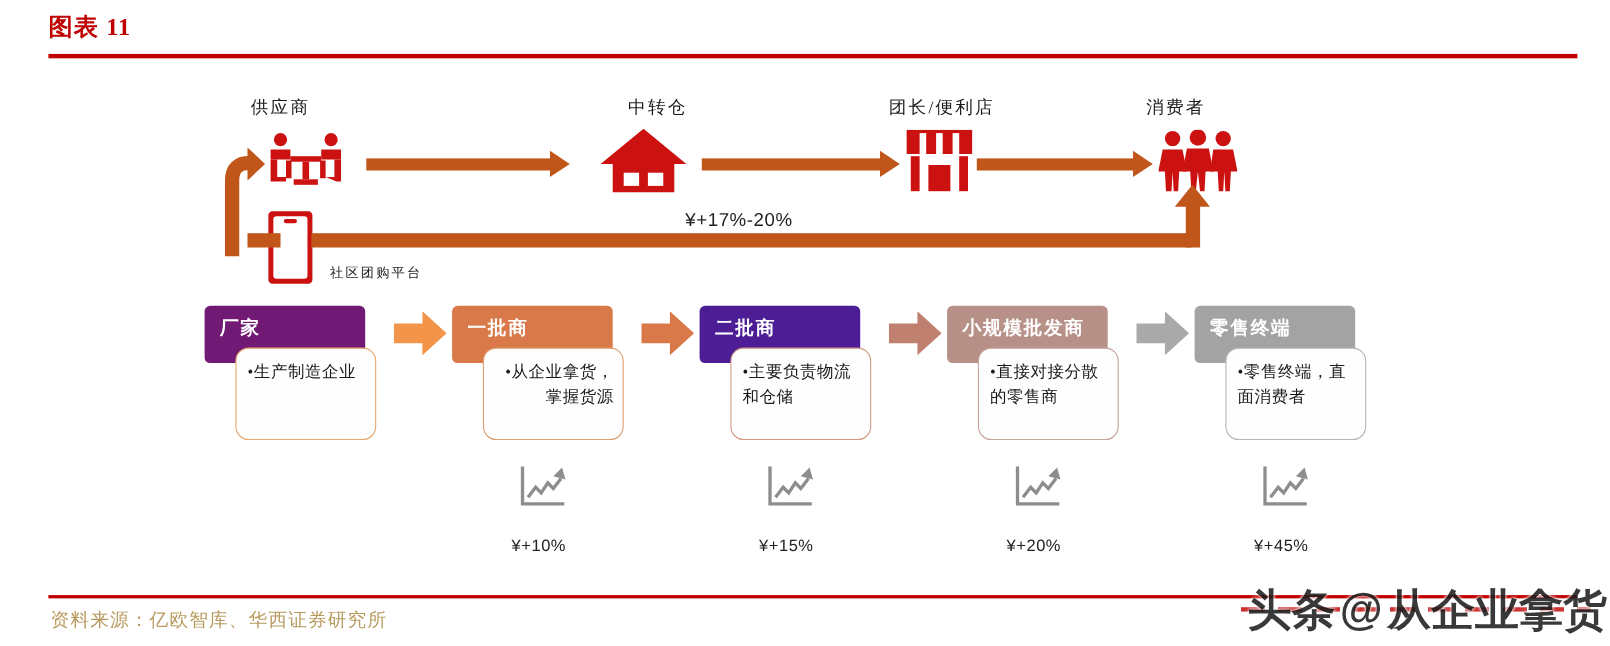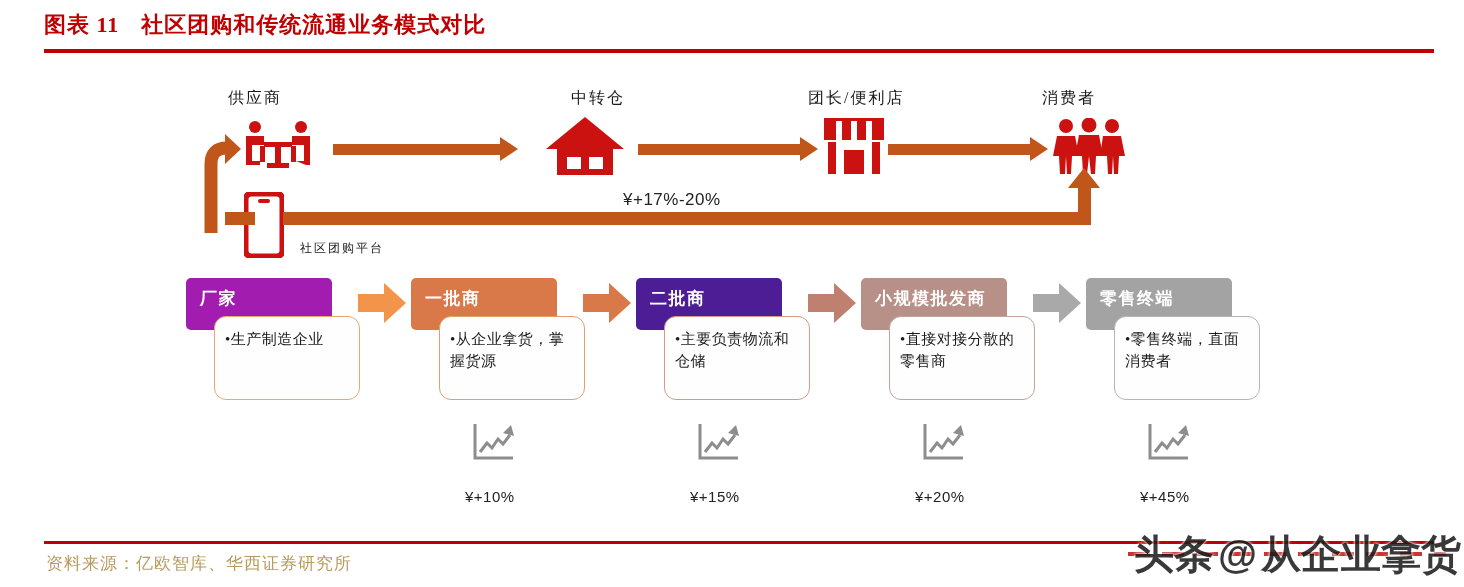--- a/index.html
+++ b/index.html
@@ -71,21 +71,21 @@
   .node { position: absolute; }
   .node-head {
     position: absolute; left: 0; top: 0;
     width: 146px; height: 52px; border-radius: 5px;
     color: #fff; font-size: 17px; font-weight: 700;
     letter-spacing: 1.5px;
     padding: 9px 0 0 14px; white-space: nowrap;
   }
   .node-body {
     position: absolute; left: 28px; top: 38px;
-    width: 146px; height: 84px;
+    width: 128px; height: 84px;
     background: #fefefe; border: 1.6px solid #e0a56f;
     border-radius: 12px;
     font-size: 15px; color: #1a1a1a; line-height: 1.45;
     padding: 12px 8px 0 10px;
     letter-spacing: .5px;
   }
   .node-body .bullet { font-size: 15px; }
 
   .chain-arrow { position: absolute; width: 48px; height: 40px; }
 
@@ -124,21 +124,20 @@
     opacity: .8;
   }
 </style>
 </head>
 <body>
 
 <div class="page">
 
   <div class="title-row">
     <span class="title-num">图表 11</span>
-    <span>社区团购和传统流通业务模式对比</span>
   </div>
   <div class="title-rule"></div>
 
   <div class="toplabel" style="left:228px;top:88px;">供应商</div>
   <div class="toplabel" style="left:555px;top:88px;margin-left:16px;">中转仓</div>
   <div class="toplabel" style="left:808px;top:88px;">团长/便利店</div>
   <div class="toplabel" style="left:1042px;top:88px;">消费者</div>
 
   <div class="icon" style="left:238px;top:120px;">
     <svg width="80" height="52" viewBox="0 0 80 52">
@@ -228,34 +227,34 @@
   <div class="rp-seg" style="left:283px;top:212px;width:800px;height:13px;"></div>
   <div class="rp-seg" style="left:1078px;top:185px;width:13px;height:40px;"></div>
   <div class="up-head" style="left:1068px;top:168px;"></div>
 
   <div class="pct-top" style="left:623px;top:190px;">¥+17%-20%</div>
   <div class="platform-label" style="left:300px;top:240px;">社区团购平台</div>
 
   <div class="chain">
 
     <div class="node" style="left:186px;top:278px;">
-      <div class="node-head" style="background:#a21caf;">厂家</div>
+      <div class="node-head" style="background:#701a75;">厂家</div>
       <div class="node-body" style="border-color:#E8A96F;">
         <span class="bullet">•</span><span>生产制造企业</span>
       </div>
     </div>
     <div class="chain-arrow" style="left:358px;top:283px;">
       <svg width="48" height="40" viewBox="0 0 48 40">
           <path d="M0 11h26V0l22 20-22 20V29H0z" fill="#F29449"></path>
         </svg>
     </div>
 
     <div class="node" style="left:411px;top:278px;">
       <div class="node-head" style="background:#D97848;">一批商</div>
-      <div class="node-body" style="border-color:#E0A070;">
+      <div class="node-body" style="border-color:#E0A070;text-align:right;">
         <span class="bullet">•</span><span>从企业拿货，掌握货源</span>
       </div>
     </div>
     <div class="chain-arrow" style="left:583px;top:283px;">
       <svg width="48" height="40" viewBox="0 0 48 40">
           <path d="M0 11h26V0l22 20-22 20V29H0z" fill="#D97848"></path>
         </svg>
     </div>
 
     <div class="node" style="left:636px;top:278px;">

